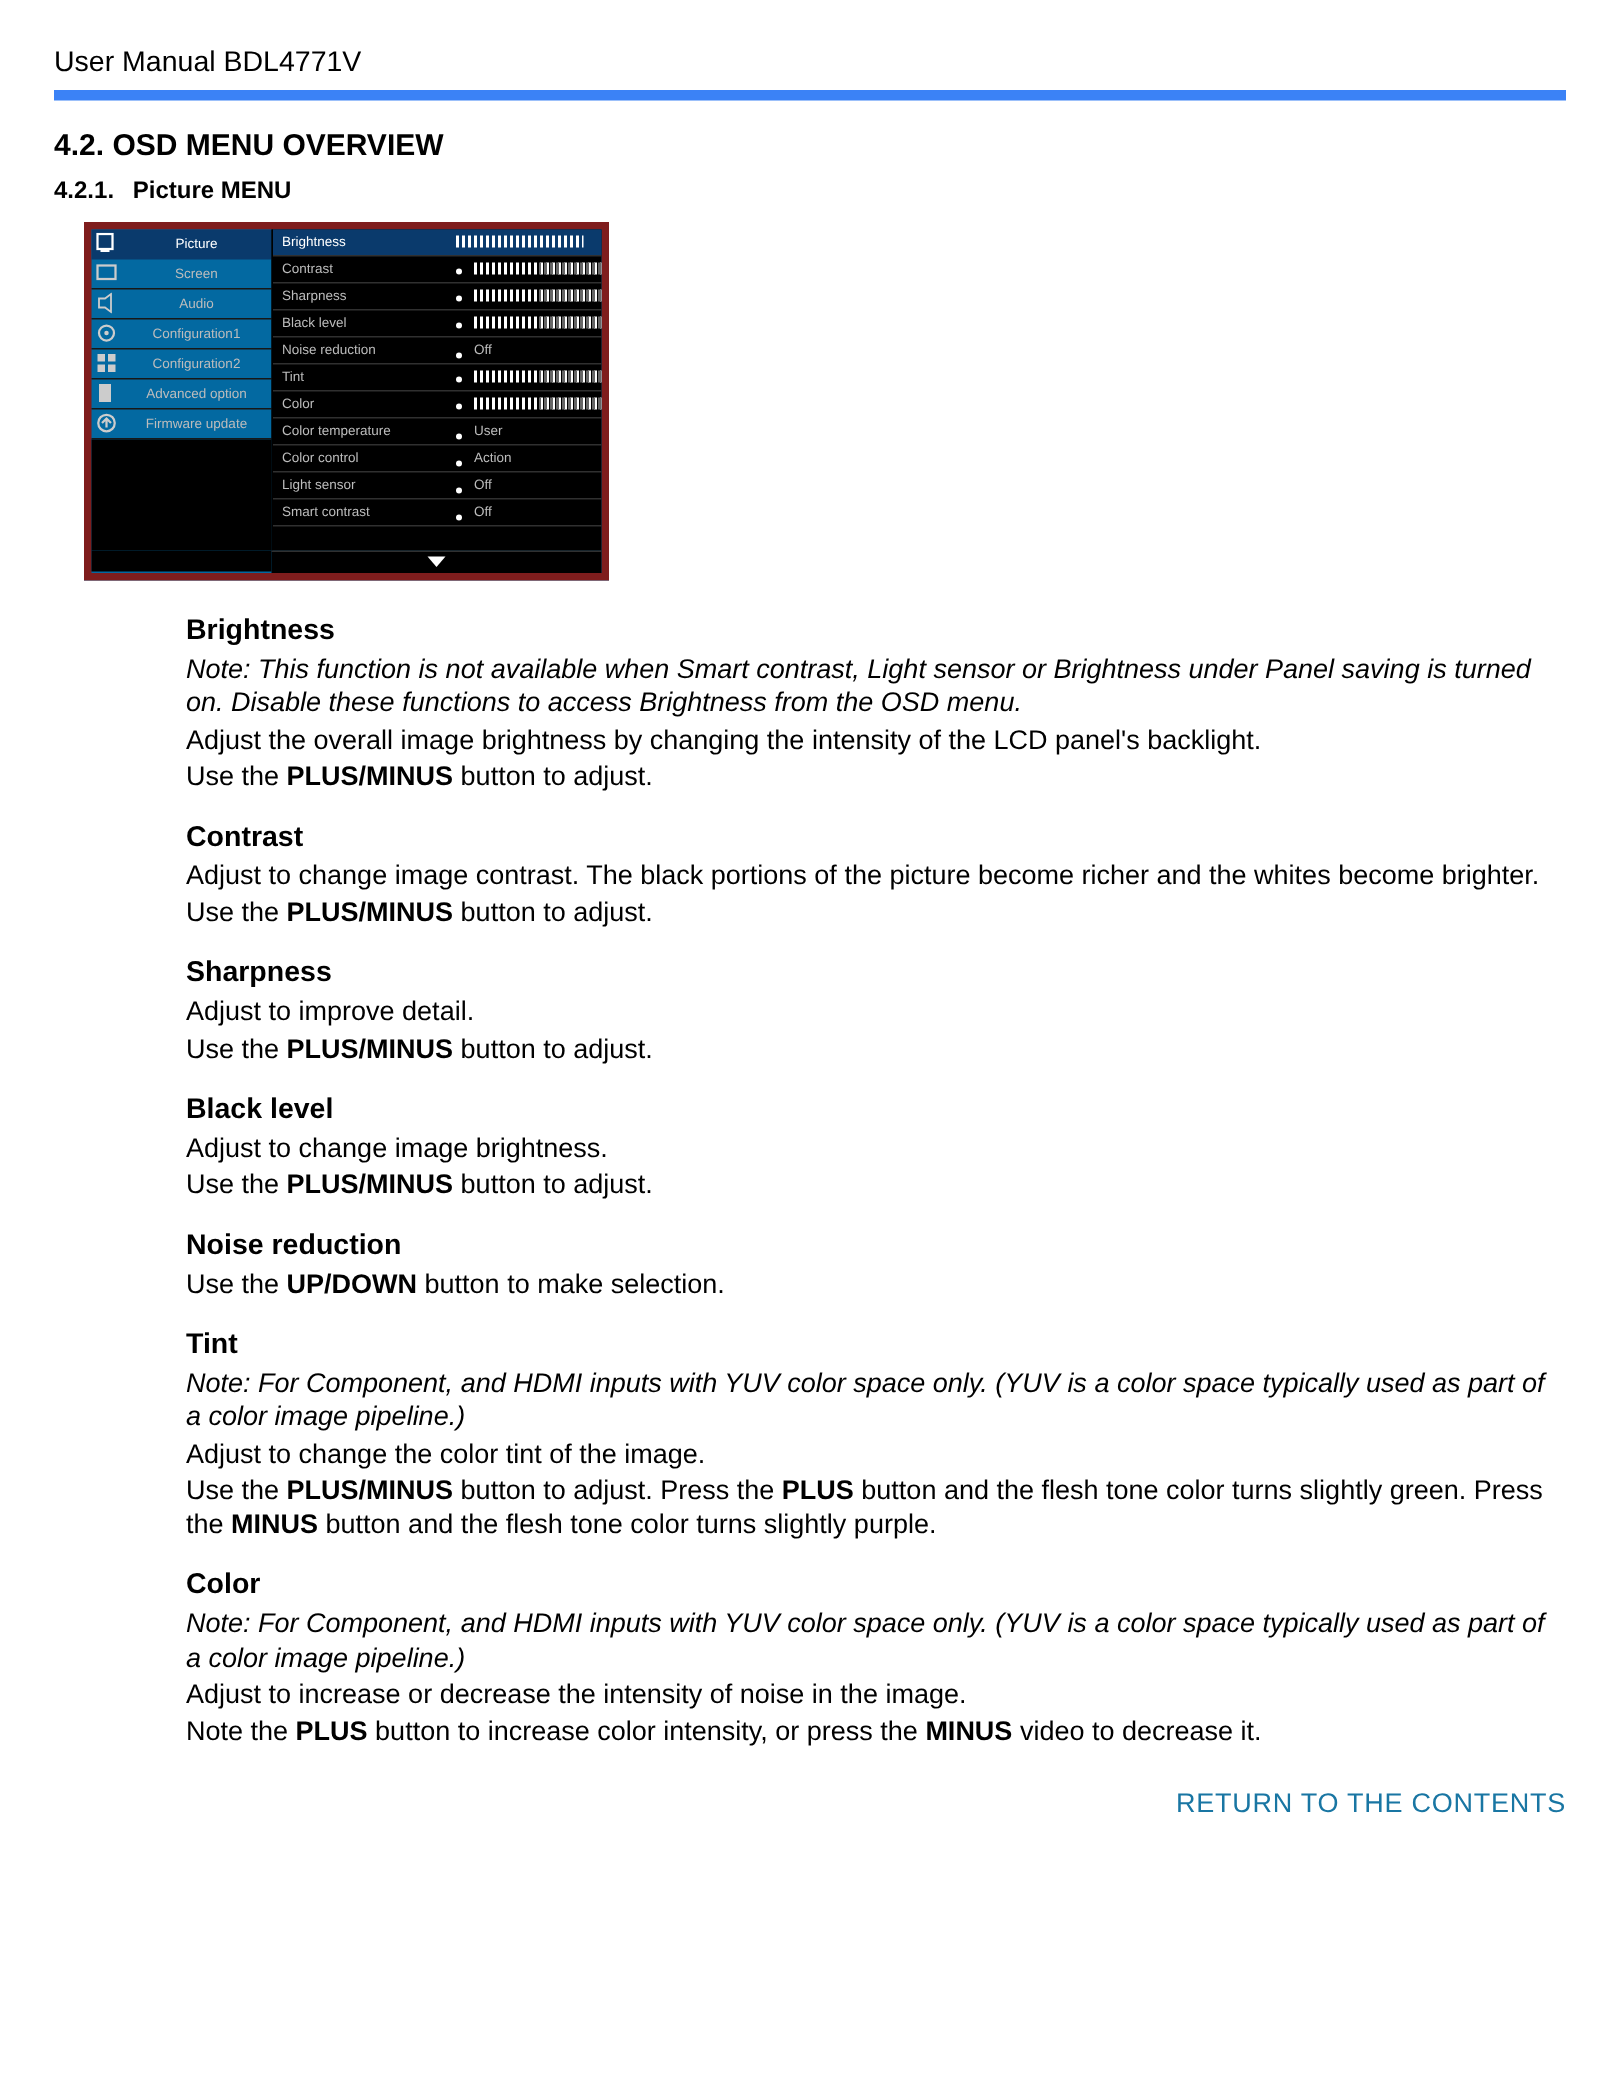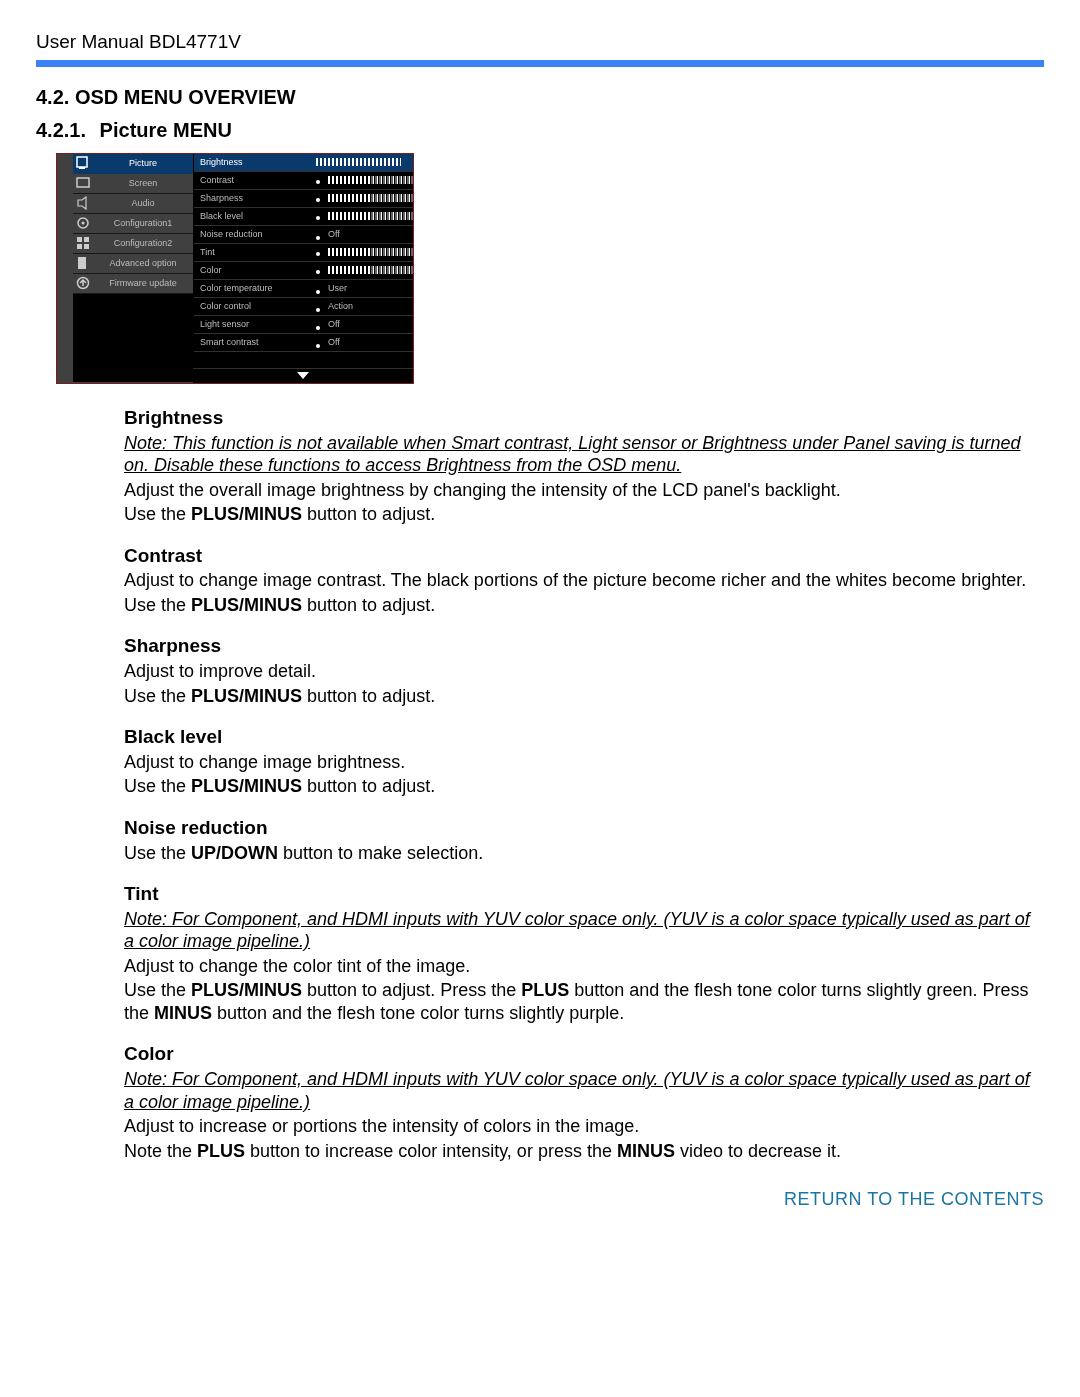--- a/index.html
+++ b/index.html
@@ -18,34 +18,33 @@
     padding-bottom: 6px;
     margin-bottom: 18px;
     font-size: 19px;
   }
   h2.sec {
     font-size: 20px;
     font-weight: bold;
     margin: 0 0 8px 0;
   }
   h3.subsec {
-    font-size: 20px;
+    font-size: 16px;
     font-weight: bold;
     margin: 4px 0 10px 0;
   }
   h3.subsec .num { display:inline-block; margin-right:8px; }
   
   .osd {
     width: 340px;
     margin-left: 20px;
-    background: #404040;
+    background: #0369a1;
     color: #fff;
     font-size: 9px;
-    border: 1px solid #7f1d1d;
-    padding-left: 16px;
+    border: 5px solid #7f1d1d;
   }
   .osd-row { display:flex; align-items:stretch; }
   .osd-left {
     width: 120px;
     display:flex;
     align-items:stretch;
     flex-direction:column;
   }
   .side-item {
     display:flex;
@@ -104,21 +103,21 @@
   .osd-footer-row { display:flex; }
   .osd-footer-left { width:120px; height:14px; background:#000; }
   .osd-footer-right { flex:1; height:14px; background:#000; display:flex; align-items:center; justify-content:center; border-top:1px solid #303030;}
   .tri-down {
     width:0;height:0;border-left:6px solid transparent;border-right:6px solid transparent;border-top:7px solid #fff;
   }
   
   .content { margin-left: 88px; margin-top: 22px; }
   .item-title { font-weight:bold; font-size:19px; margin-top:18px; }
   .item-title.first { margin-top:0; }
-  .note { font-style: italic; text-decoration: underline; }
+  .note { font-style: italic; }
   p { margin:2px 0; }
   .bold { font-weight:bold; }
   .footer-link {
     text-align:right;
     margin-top:26px;
     font-size:18px;
     letter-spacing:0.5px;
   }
   .footer-link span { color:#1976a3; }
 </style>
@@ -314,20 +313,20 @@
   <div class="item-title">Noise reduction</div>
   <p><span>Use the </span><span class="bold">UP/DOWN</span><span> button to make selection.</span></p>
 
   <div class="item-title">Tint</div>
   <p class="note">Note: For Component, and HDMI inputs with YUV color space only. (YUV is a color space typically used as part of a color image pipeline.)</p>
   <p>Adjust to change the color tint of the image.</p>
   <p><span>Use the </span><span class="bold">PLUS/MINUS</span><span> button to adjust. Press the </span><span class="bold">PLUS</span><span> button and the flesh tone color turns slightly green. Press the </span><span class="bold">MINUS</span><span> button and the flesh tone color turns slightly purple.</span></p>
 
   <div class="item-title">Color</div>
   <p class="note">Note: For Component, and HDMI inputs with YUV color space only. (YUV is a color space typically used as part of a color image pipeline.)</p>
-  <p>Adjust to increase or portions the intensity of colors in the image.</p>
+  <p>Adjust to increase or decrease the intensity of noise in the image.</p>
   <p><span>Note the </span><span class="bold">PLUS</span><span> button to increase color intensity, or press the </span><span class="bold">MINUS</span><span> video to decrease it.</span></p>
 
 </div>
 
 <div class="footer-link">
   <span>RETURN TO THE CONTENTS</span>
 </div>
 
 </body></html>

